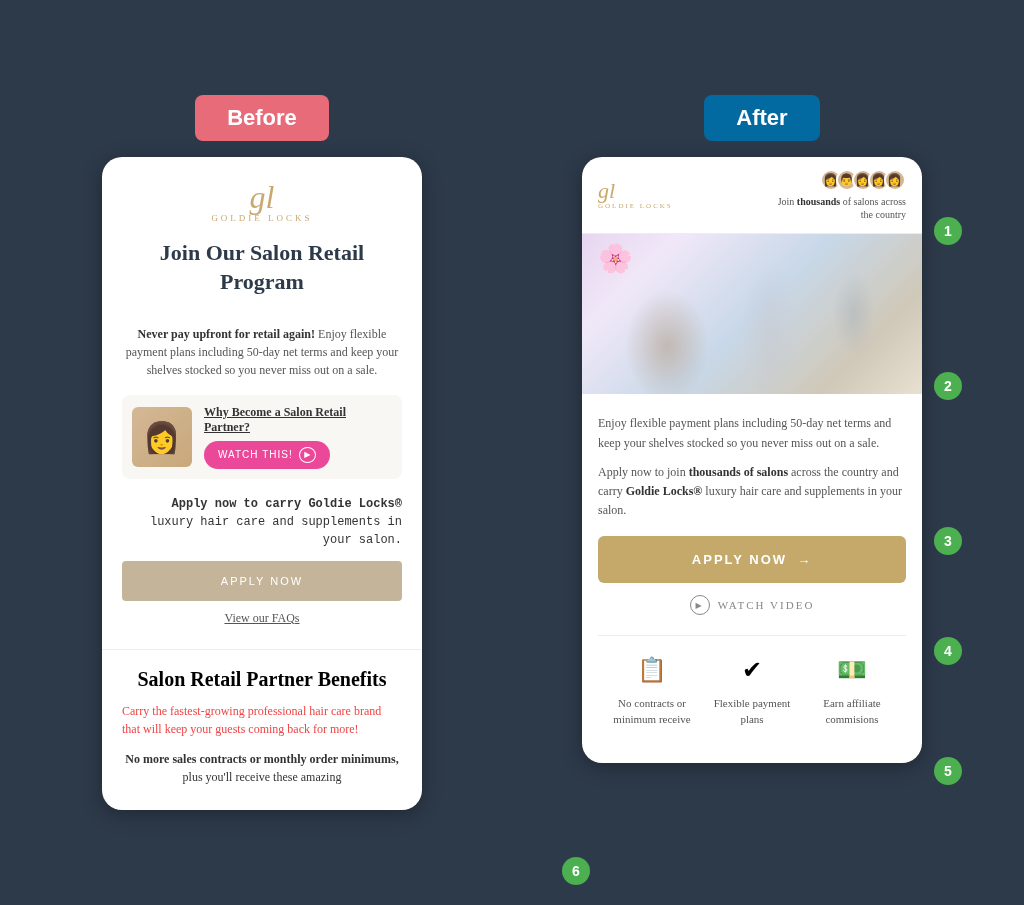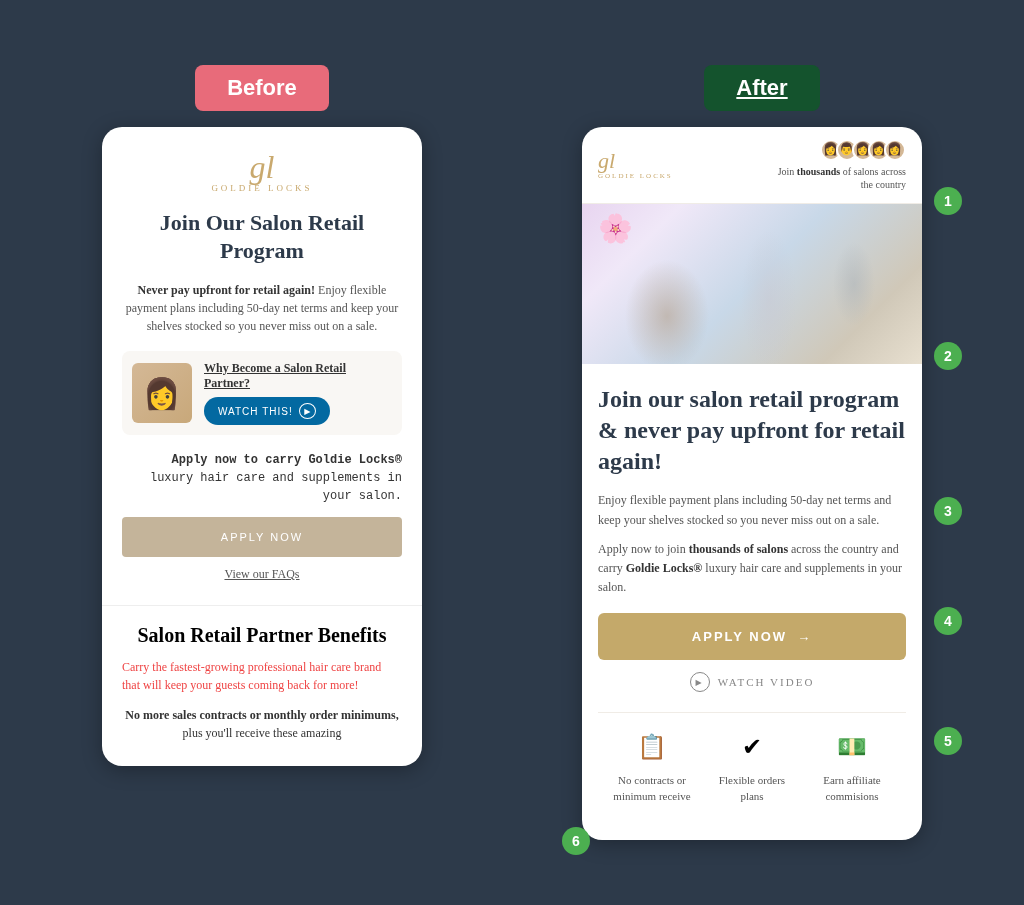--- a/index.html
+++ b/index.html
@@ -31,22 +31,21 @@
       font-size: 22px;
       font-weight: bold;
       color: #fff;
       margin-bottom: 16px;
       font-family: Arial, sans-serif;
     }
     .label-before {
       background-color: #e86b7a;
     }
     .label-after {
-      background-color: #14532d;
-      text-decoration: underline;
+      background-color: #0369a1;
     }
     .phone-card {
       background: #fff;
       border-radius: 20px;
       overflow: hidden;
       width: 100%;
       max-width: 320px;
       box-shadow: 0 4px 20px rgba(0,0,0,0.3);
     }
 
@@ -70,21 +69,21 @@
       font-size: 9px;
       letter-spacing: 3px;
       color: #c9a96e;
       text-transform: uppercase;
       display: block;
     }
     .before-title {
       text-align: center;
       font-size: 22px;
       color: #2d3a4a;
-      margin-bottom: 15px;
+      margin-bottom: 28px;
       line-height: 1.3;
       font-family: 'Georgia', serif;
     }
     .before-subtitle {
       text-align: center;
       font-size: 12px;
       color: #555;
       margin-bottom: 16px;
       line-height: 1.5;
     }
@@ -121,21 +120,21 @@
       flex: 1;
     }
     .before-video-text .vt-label {
       font-size: 12px;
       color: #333;
       font-weight: bold;
       margin-bottom: 6px;
       text-decoration: underline;
     }
     .before-watch-btn {
-      background: #0369a1;
+      background: #ec4899;
       color: #fff;
       border: none;
       padding: 6px 14px;
       border-radius: 20px;
       font-size: 10px;
       letter-spacing: 1px;
       text-transform: uppercase;
       cursor: pointer;
       display: flex;
       align-items: center;
@@ -496,23 +495,20 @@
               Join <strong>thousands</strong> of salons across the country
             </div>
           </div>
         </div>
 
         <div class="after-salon-image">
           
         </div>
 
         <div class="after-body">
-          <h2 class="after-main-title">
-            <span>Join our salon retail program &amp; never pay </span><em>upfront</em><span> for retail again!</span>
-          </h2>
           <p class="after-desc">Enjoy flexible payment plans including 50-day net terms and keep your shelves stocked so you never miss out on a sale.</p>
           <p class="after-desc2">
             <span>Apply now to join </span><strong>thousands of salons</strong><span> across the country and carry </span><strong>Goldie Locks®</strong><span> luxury hair care and supplements in your salon.</span>
           </p>
 
           <button class="after-apply-btn">
             <span>APPLY NOW</span>
             <span>→</span>
           </button>
 
@@ -521,21 +517,21 @@
             <span>WATCH VIDEO</span>
           </div>
 
           <div class="after-benefits-grid">
             <div class="benefit-item">
               <div class="benefit-icon">📋</div>
               <div class="benefit-label">No contracts or minimum receive</div>
             </div>
             <div class="benefit-item">
               <div class="benefit-icon">✔</div>
-              <div class="benefit-label">Flexible orders plans</div>
+              <div class="benefit-label">Flexible payment plans</div>
             </div>
             <div class="benefit-item">
               <div class="benefit-icon">💵</div>
               <div class="benefit-label">Earn affiliate commisions</div>
             </div>
           </div>
         </div>
       </div>
 
       <div style="position:absolute; right:-20px; top:60px;">

